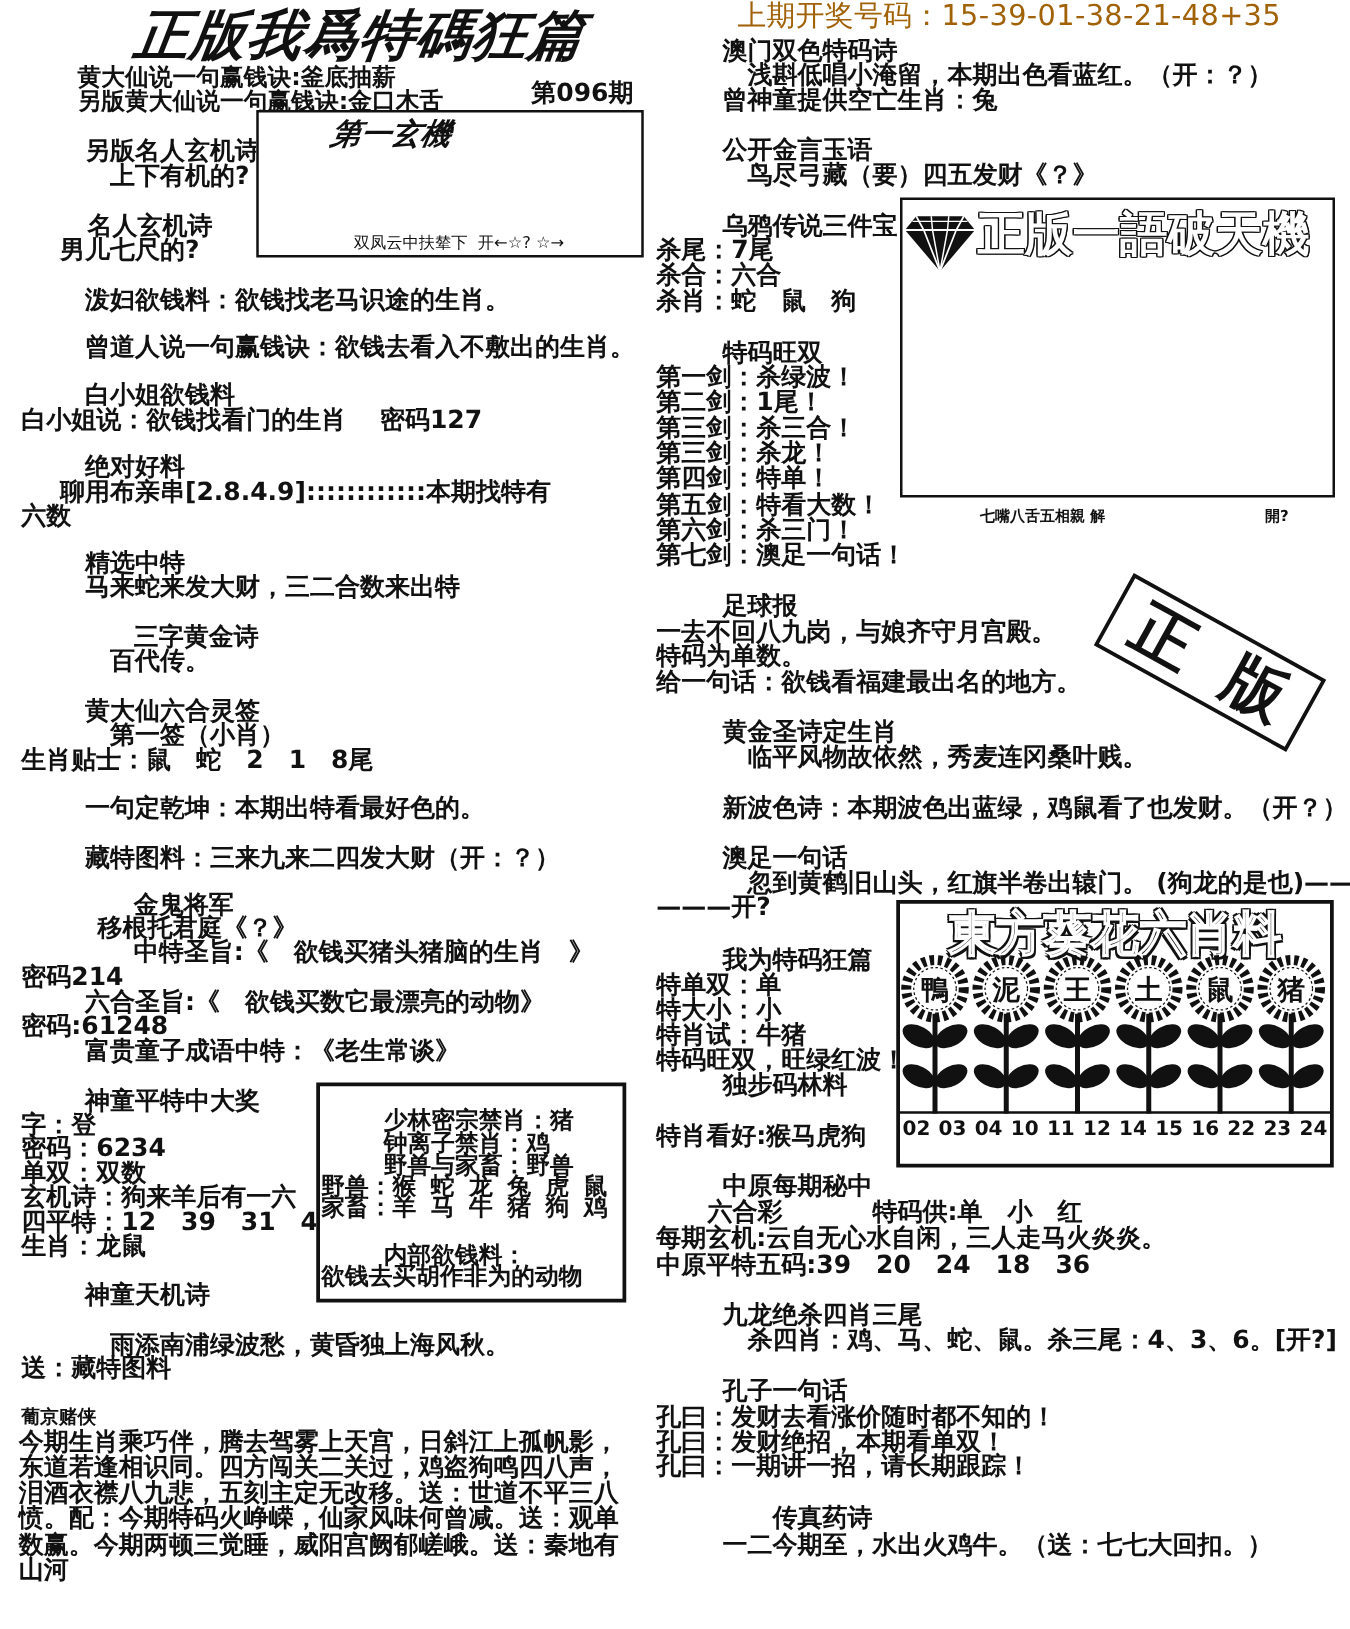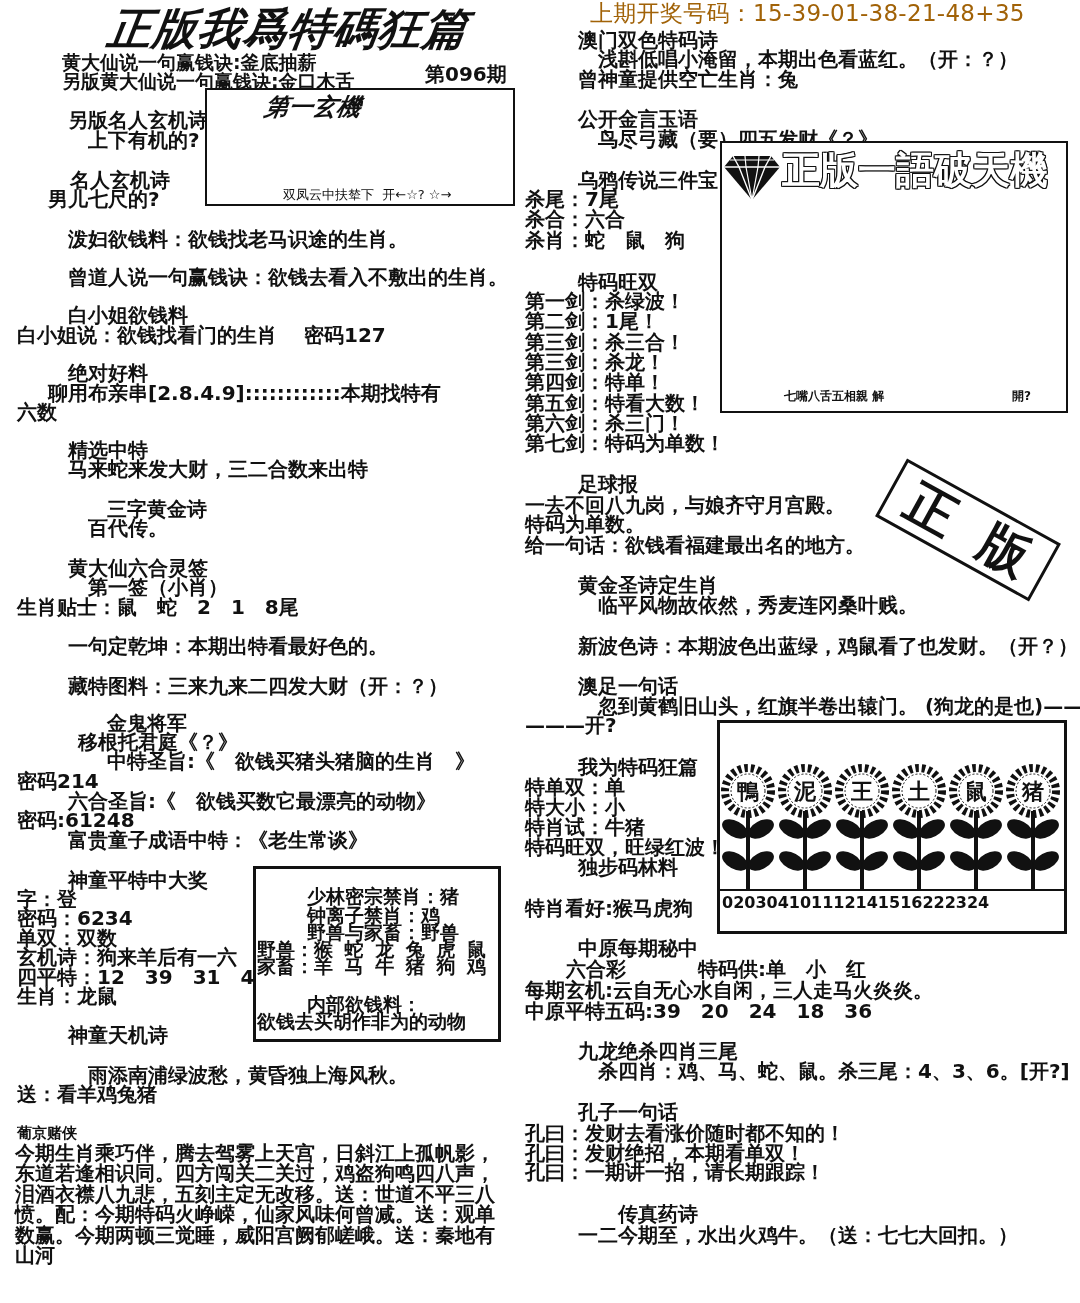--- a/index.html
+++ b/index.html
@@ -25,21 +25,21 @@
   }
   .issue { position: absolute; left: 425px; top: 63px; font-size: 20px; line-height: 22px; font-weight: bold; white-space: nowrap; text-align: center; }
 
   .box { position: absolute; border: 2px solid #111; background: #fff; z-index: 2; box-sizing: border-box; }
   .box .in { position: absolute; white-space: nowrap; }
 
   #box-xuanji { left: 205px; top: 88px; width: 310px; height: 118px; }
   #box-xuanji .ttl { left: 58px; top: 2px; font-size: 24px; line-height: 30px; font-weight: 900; font-style: italic; transform: skewX(-10deg); }
   #box-xuanji .clue { left: 76px; top: 97px; font-size: 13px; line-height: 15px; }
 
-  #box-tianji { left: 720px; top: 141px; width: 348px; height: 272px; }
+  #box-tianji { left: 720px; top: 158px; width: 348px; height: 240px; }
   #box-tianji .diamond { left: 2px; top: 10px; width: 56px; height: 48px; }
   #box-tianji .ttl {
     left: 60px; top: 4px; font-size: 38px; line-height: 46px; font-weight: bold;
     color: #ffffff;
     text-shadow: 1px 0 #111, -1px 0 #111, 0 1px #111, 0 -1px #111,
                  1px 1px #111, -1px -1px #111, 1px -1px #111, -1px 1px #111;
   }
   #box-tianji .clue { left: 62px; top: 246px; font-size: 12px; line-height: 14px; font-weight: bold; }
   #box-tianji .hint { left: 290px; top: 246px; font-size: 12px; line-height: 14px; font-weight: bold; }
 
@@ -58,21 +58,21 @@
   #box-sunflower .ttl {
     left: 0; right: 0; top: 2px; text-align: center;
     font-size: 38px; line-height: 44px; font-weight: 900; color: #111;
     -webkit-text-stroke: 1.2px #ffffff;
     text-shadow: 2px 0 #111, -2px 0 #111, 0 2px #111, 0 -2px #111,
                  2px 2px #111, -2px -2px #111, 2px -2px #111, -2px 2px #111;
   }
   #box-sunflower .flowers { left: 0; top: 40px; width: 344px; height: 128px; }
   #box-sunflower .sep { left: 0; right: 0; top: 166px; height: 0; border-top: 2px solid #111; }
   #box-sunflower .nums { left: 2px; right: 2px; top: 171px; }
-  .numrow { display: flex; font-size: 16px; line-height: 18px; font-weight: bold; }
+  .numrow { display: flex; justify-content: space-between; font-size: 16px; line-height: 18px; font-weight: bold; }
 </style>
 </head>
 <body>
 
 <div class="main-title">正版我爲特碼狂篇</div>
 <div class="red-header"><span>上期开奖号码：</span><span>15-39-01-38-21-48+35</span></div>
 <div class="issue">第096期</div>
 
 <div class="t" style="left:62px;top:52px;font-size:19px">黄大仙说一句赢钱诀:釜底抽薪</div>
 <div class="t" style="left:62px;top:71px;font-size:19px">另版黄大仙说一句赢钱诀:金口木舌</div>
@@ -117,21 +117,21 @@
 <div class="t" style="left:68px;top:870px">神童平特中大奖</div>
 <div class="t" style="left:17px;top:889px">字：登</div>
 <div class="t" style="left:17px;top:908px">密码：6234</div>
 <div class="t" style="left:17px;top:928px">单双：双数</div>
 <div class="t" style="left:17px;top:947px">玄机诗：狗来羊后有一六</div>
 <div class="t" style="left:17px;top:967px">四平特：12　39　31　42</div>
 <div class="t" style="left:17px;top:986px">生肖：龙鼠</div>
 
 <div class="t" style="left:68px;top:1025px">神童天机诗</div>
 <div class="t" style="left:88px;top:1065px">雨添南浦绿波愁，黄昏独上海风秋。</div>
-<div class="t" style="left:17px;top:1084px">送：看羊鸡兔猪</div>
+<div class="t" style="left:17px;top:1084px">送：藏特图料</div>
 
 <div class="t sm" style="left:17px;top:1123px">葡京赌侠</div>
 <div class="t" style="left:15px;top:1143px">今期生肖乘巧伴，腾去驾雾上天宫，日斜江上孤帆影，</div>
 <div class="t" style="left:15px;top:1163px">东道若逢相识同。四方闯关二关过，鸡盗狗鸣四八声，</div>
 <div class="t" style="left:15px;top:1184px">泪酒衣襟八九悲，五刻主定无改移。送：世道不平三八</div>
 <div class="t" style="left:15px;top:1204px">愤。配：今期特码火峥嵘，仙家风味何曾减。送：观单</div>
 <div class="t" style="left:15px;top:1225px">数赢。今期两顿三觉睡，威阳宫阙郁嵯峨。送：秦地有</div>
 <div class="t" style="left:15px;top:1245px">山河</div>
 
 <div class="box" id="box-xuanji">
@@ -181,21 +181,21 @@
 <div class="t" style="left:525px;top:230px">杀肖：蛇　鼠　狗</div>
 
 <div class="t" style="left:578px;top:272px">特码旺双</div>
 <div class="t" style="left:525px;top:291px">第一剑：杀绿波！</div>
 <div class="t" style="left:525px;top:311px">第二剑：1尾！</div>
 <div class="t" style="left:525px;top:332px">第三剑：杀三合！</div>
 <div class="t" style="left:525px;top:352px">第三剑：杀龙！</div>
 <div class="t" style="left:525px;top:372px">第四剑：特单！</div>
 <div class="t" style="left:525px;top:393px">第五剑：特看大数！</div>
 <div class="t" style="left:525px;top:413px">第六剑：杀三门！</div>
-<div class="t" style="left:525px;top:433px">第七剑：特码为单数！</div>
+<div class="t" style="left:525px;top:433px">第七剑：澳足一句话！</div>
 
 <div class="t" style="left:578px;top:474px">足球报</div>
 <div class="t" style="left:525px;top:495px">一去不回八九岗，与娘齐守月宫殿。</div>
 <div class="t" style="left:525px;top:514px">特码为单数。</div>
 <div class="t" style="left:525px;top:535px">给一句话：欲钱看福建最出名的地方。</div>
 
 <div class="t" style="left:578px;top:575px">黄金圣诗定生肖</div>
 <div class="t" style="left:598px;top:595px">临平风物故依然，秀麦连冈桑叶贱。</div>
 
 <div class="t" style="left:578px;top:636px">新波色诗：本期波色出蓝绿，鸡鼠看了也发财。（开？）</div>
@@ -224,20 +224,21 @@
 
 <div class="t" style="left:578px;top:1102px">孔子一句话</div>
 <div class="t" style="left:525px;top:1123px">孔曰：发财去看涨价随时都不知的！</div>
 <div class="t" style="left:525px;top:1143px">孔曰：发财绝招，本期看单双！</div>
 <div class="t" style="left:525px;top:1162px">孔曰：一期讲一招，请长期跟踪！</div>
 
 <div class="t" style="left:618px;top:1204px">传真药诗</div>
 <div class="t" style="left:578px;top:1225px">一二今期至，水出火鸡牛。（送：七七大回扣。）</div>
 
 <div class="box" id="box-sunflower">
+  <div class="in ttl">東方葵花六肖料</div>
   <svg class="in flowers" viewBox="0 0 344 128">
     <defs>
       <g id="plant">
         <line x1="0" y1="48" x2="0" y2="128" stroke="#111" stroke-width="4"></line>
         <ellipse cx="-13" cy="66" rx="14" ry="8" fill="#111" transform="rotate(28 -13 66)"></ellipse>
         <ellipse cx="13" cy="66" rx="14" ry="8" fill="#111" transform="rotate(-28 13 66)"></ellipse>
         <ellipse cx="-13" cy="98" rx="14" ry="8" fill="#111" transform="rotate(28 -13 98)"></ellipse>
         <ellipse cx="13" cy="98" rx="14" ry="8" fill="#111" transform="rotate(-28 13 98)"></ellipse>
         <circle cx="0" cy="28" r="23" fill="none" stroke="#111" stroke-width="8" stroke-dasharray="3.5 3"></circle>
         <circle cx="0" cy="28" r="17" fill="#fff" stroke="#111" stroke-width="1" stroke-dasharray="2 2"></circle>

